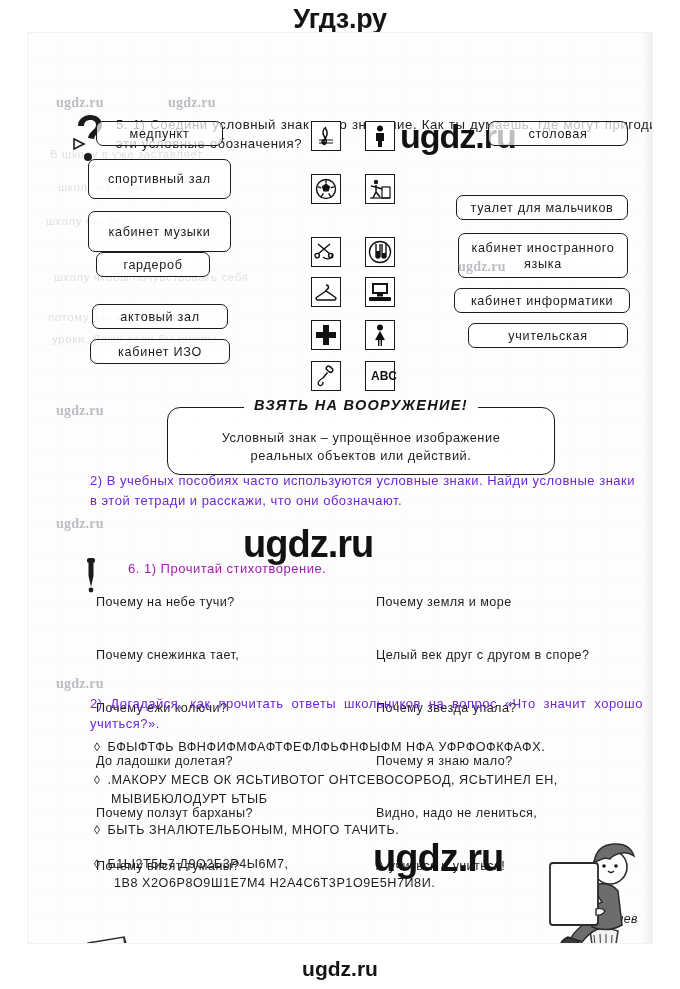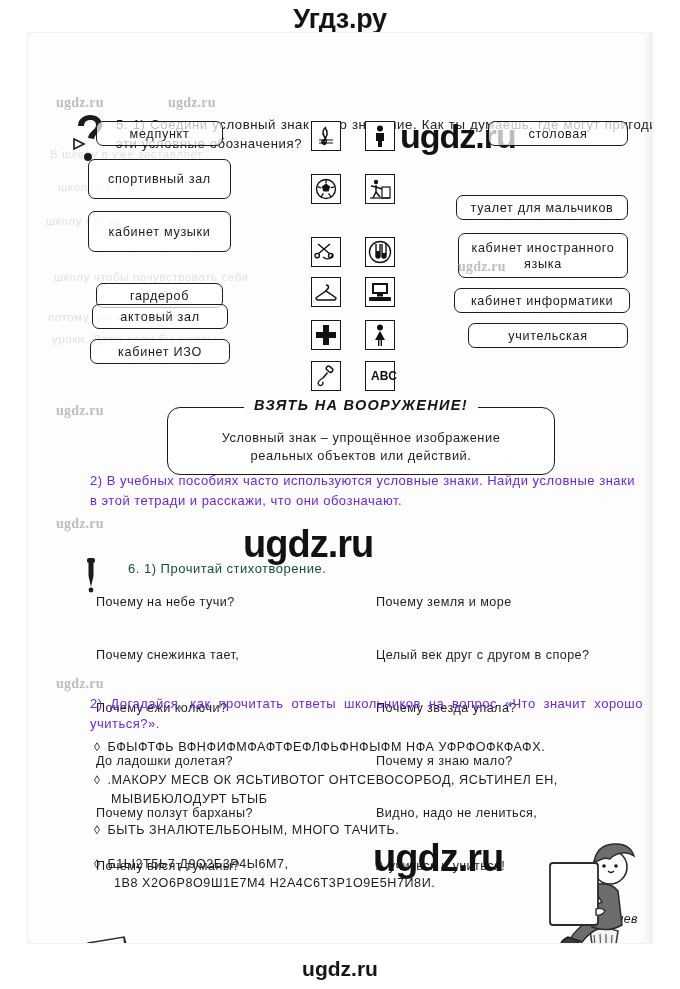--- a/index.html
+++ b/index.html
@@ -148,21 +148,21 @@
   }
 
   
   .para{
     position:absolute;
     font-size:13px; line-height:19.5px; letter-spacing:.5px; color:#6d28d9;
     text-align:justify;
   }
   .ex6-head{
     position:absolute; left:100px; top:528px;
-    font-size:13px; letter-spacing:.5px; color:#14532d;
+    font-size:13px; letter-spacing:.5px; color:#a21caf;
   }
   .pen-icon{ position:absolute; left:50px; top:524px; width:26px; height:36px; }
 
   
   .poem-col{
     position:absolute;
     font-size:12.6px; line-height:17.6px; letter-spacing:.45px; color:#1e1e1e;
     white-space:pre;
   }
   .poem-author{
@@ -205,21 +205,21 @@
   </svg>
   <div class="ex5-head">5. 1) Соедини условный знак и его значение. Как ты думаешь, где могут пригодиться эти условные обозначения?</div>
 
   <div class="wm-sm" style="left:28px;  top:62px;">ugdz.ru</div>
   <div class="wm-sm" style="left:140px; top:62px;">ugdz.ru</div>
   <div class="wm-big" style="left:372px; top:84px; font-size:34px;">ugdz.ru</div>
 
   <div class="lbl-box" style="left:68px;  top:88px;  width:127px; height:25px;">медпункт</div>
   <div class="lbl-box" style="left:60px;  top:126px; width:143px; height:40px;">спортивный зал</div>
   <div class="lbl-box" style="left:60px;  top:178px; width:143px; height:41px;">кабинет музыки</div>
-  <div class="lbl-box" style="left:68px;  top:250px; width:127px; height:25px;">гардероб</div>
+  <div class="lbl-box" style="left:68px;  top:219px; width:114px; height:25px;">гардероб</div>
   <div class="lbl-box" style="left:64px;  top:271px; width:136px; height:25px;">актовый зал</div>
   <div class="lbl-box" style="left:62px;  top:306px; width:140px; height:25px;">кабинет ИЗО</div>
 
   <div class="icon-cell" style="left:283px; top:88px;">
     <svg width="20" height="22" viewBox="0 0 20 22">
       <path d="M10 2c-3 2-4 6-2 9s3 5 2 7c-1 2-4 1-4-1 0-1 1-2 2-2" fill="none" stroke="#111" stroke-width="1.5"></path>
       <path d="M9 3c2 2 3 6 1 9s-3 6-1 8" fill="none" stroke="#111" stroke-width="1.5"></path>
       <line x1="3" y1="15" x2="17" y2="15" stroke="#111" stroke-width="1"></line>
       <line x1="3" y1="18" x2="17" y2="18" stroke="#111" stroke-width="1"></line>
       <circle cx="8" cy="18" r="1.6" fill="#111"></circle>

